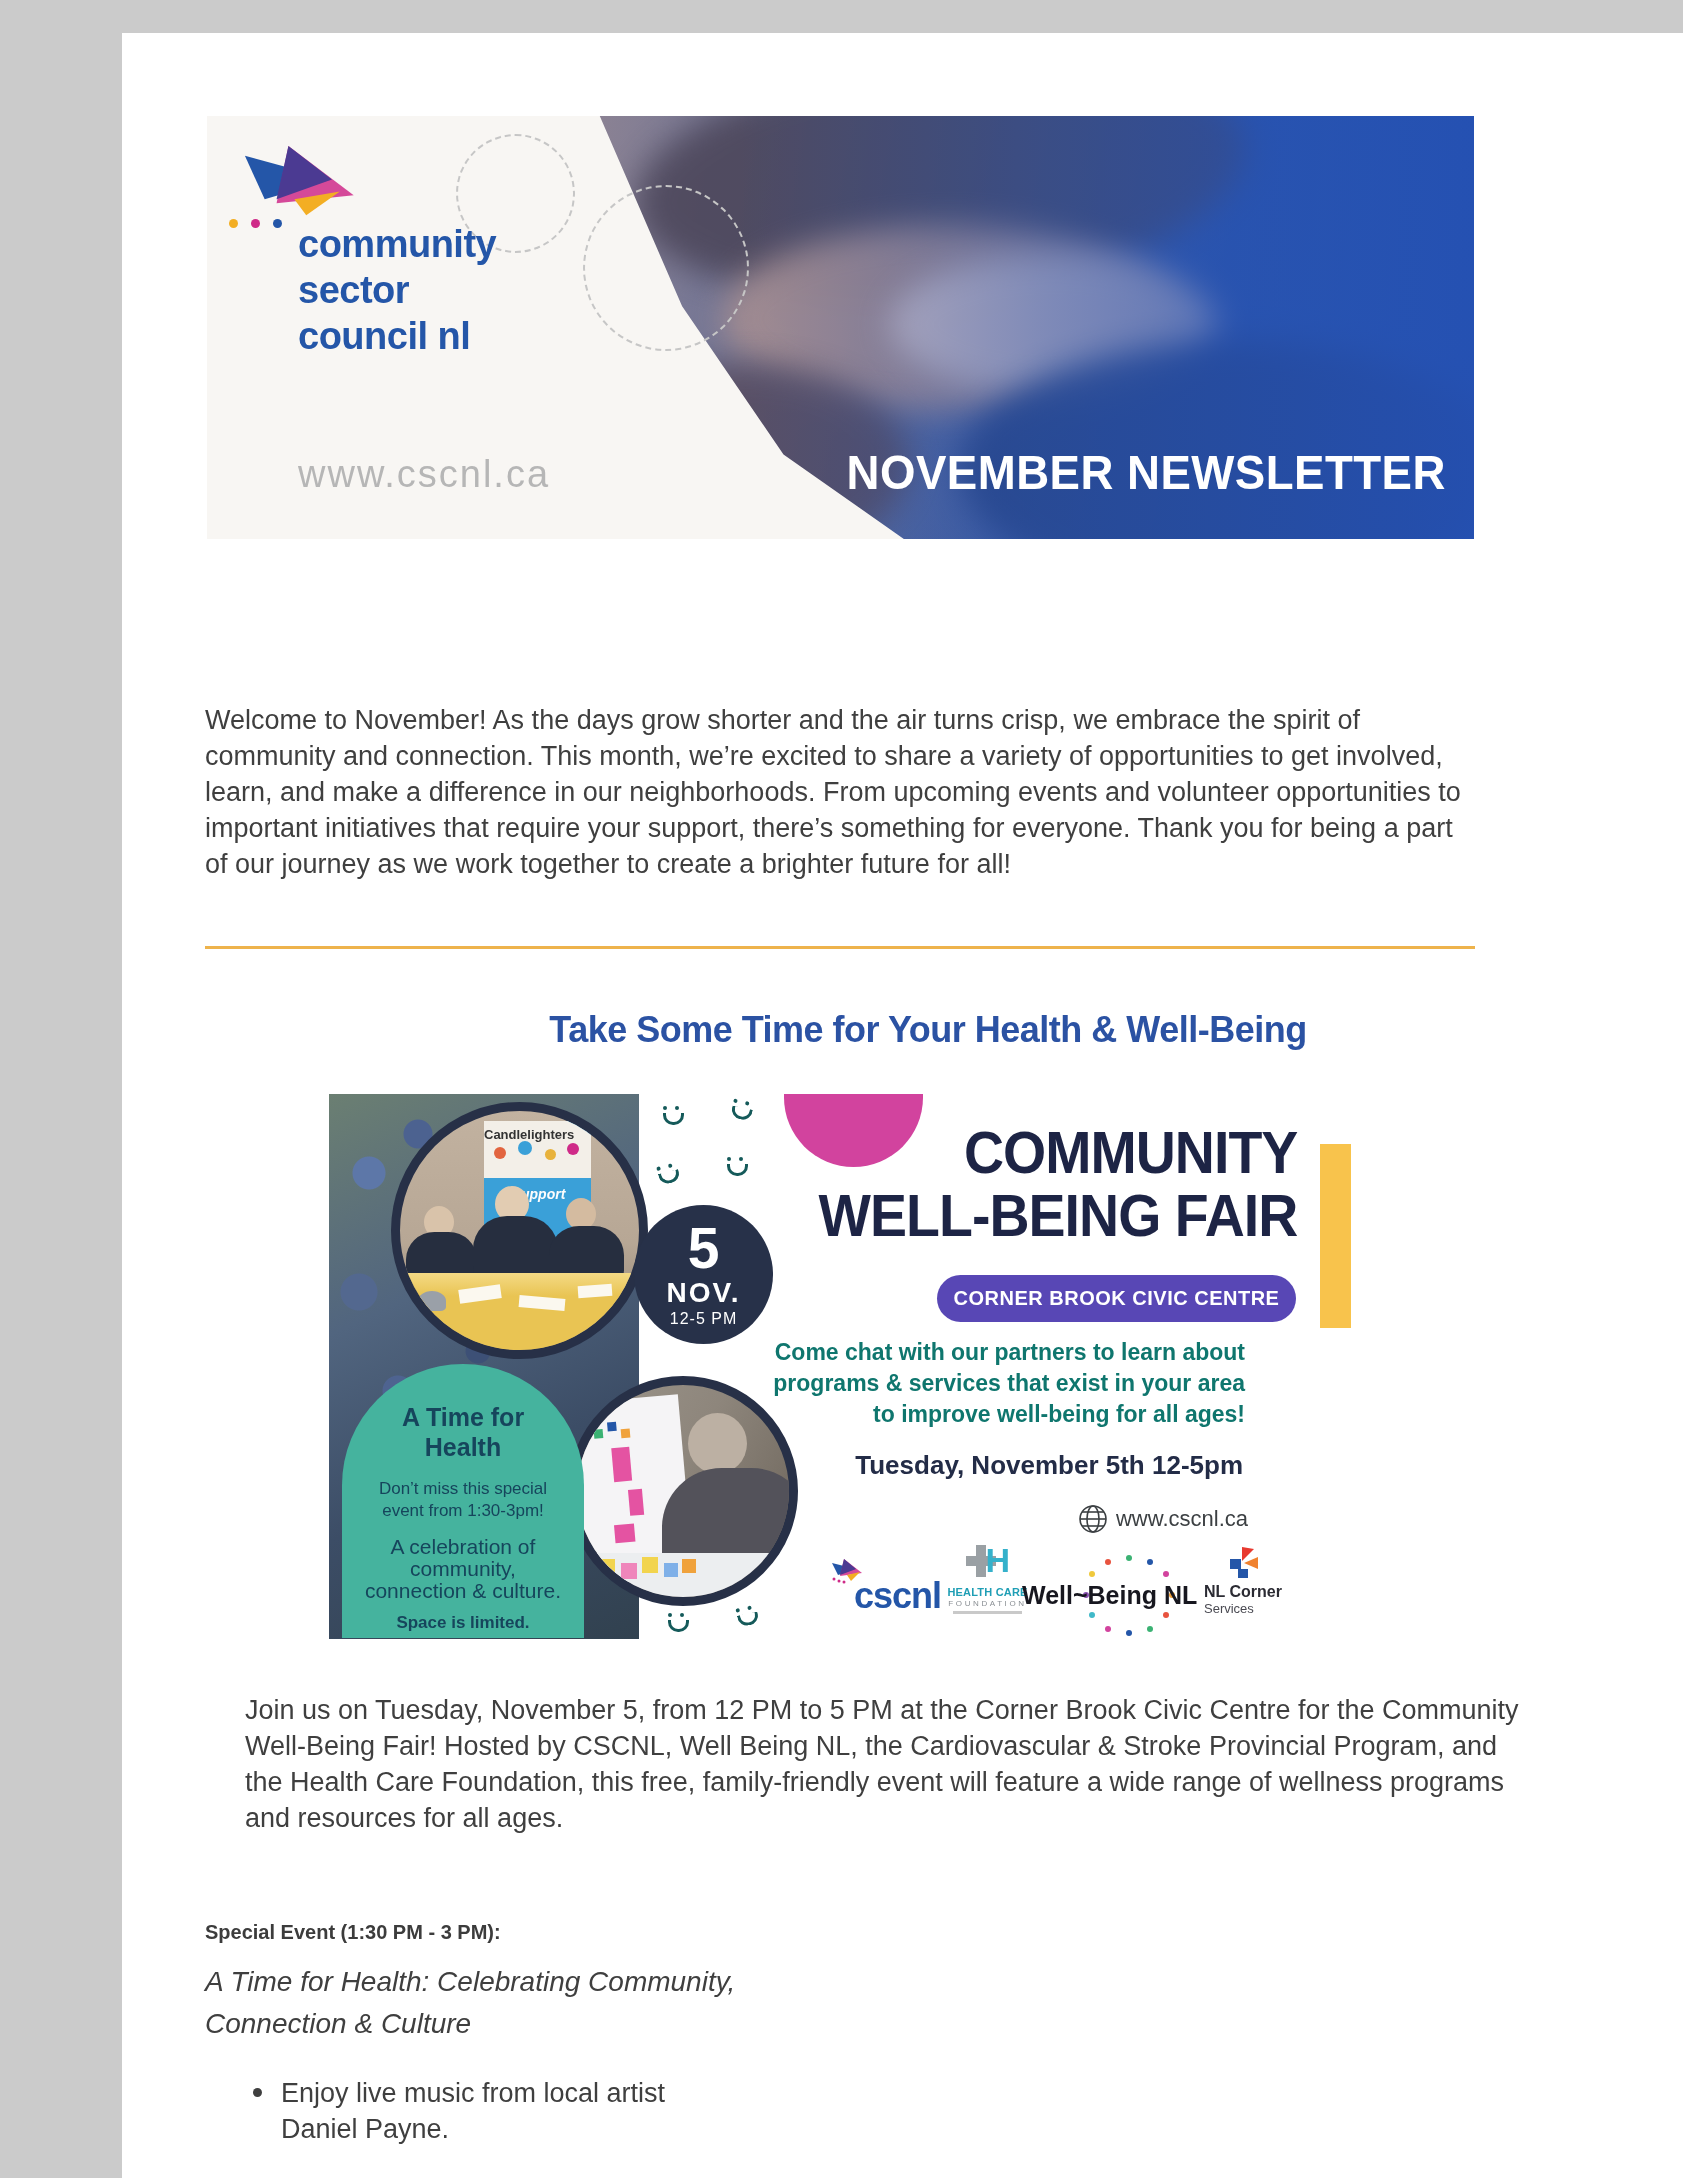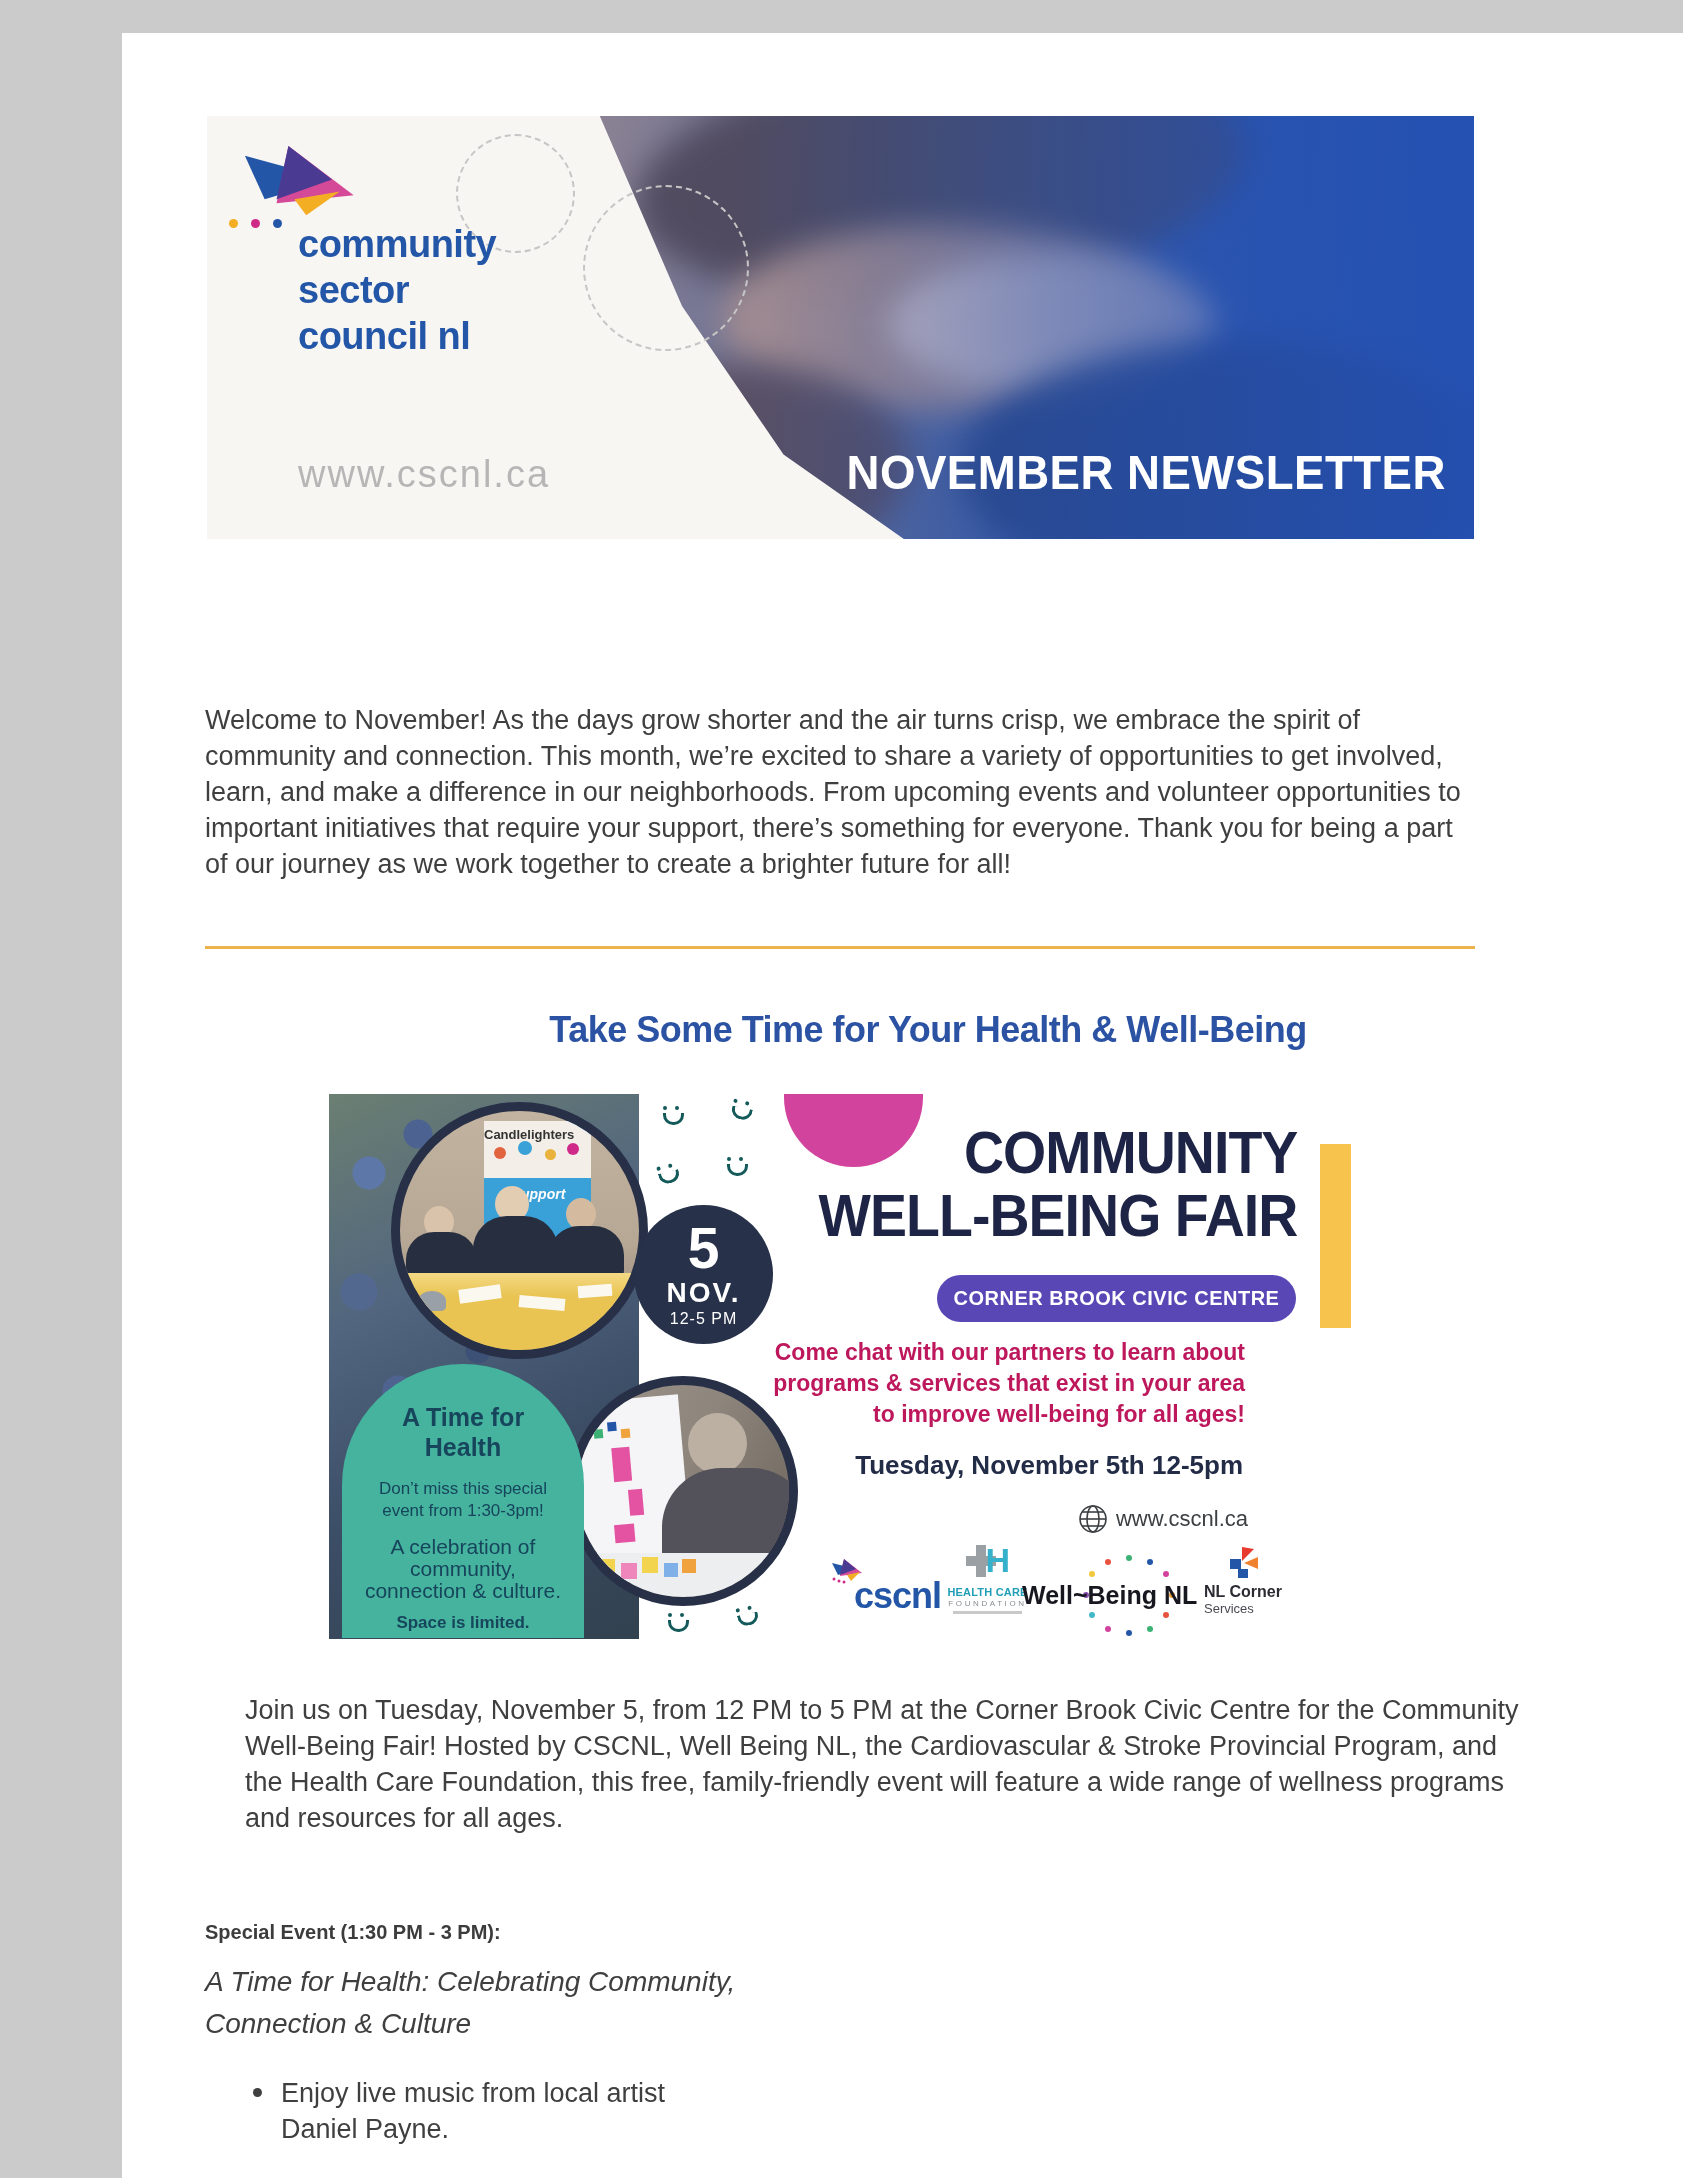--- a/index.html
+++ b/index.html
@@ -89,21 +89,21 @@
   .date-time { font-size:16px; line-height:22px; letter-spacing:1px; }
   .teal-arch { position:absolute; left:13px; top:270px; width:242px; height:274px; background:#45b39e; border-radius:121px 121px 0 0; z-index:4; text-align:center; color:#16455c; padding-top:38px; }
   .ta-title { font-size:25px; font-weight:bold; line-height:30px; width:149px; margin:0 auto; }
   .ta-p1 { font-size:17px; line-height:22px; width:188px; margin:16px auto 8px; }
   .ta-p2 { font-size:21px; line-height:22px; width:208px; margin:14px auto 0; }
   .ta-b { font-size:17px; font-weight:bold; line-height:22px; width:208px; margin:10px auto 0; }
   .pink-semi { position:absolute; left:455px; top:0; width:139px; height:73px; background:#d2439e; border-radius:0 0 71px 71px; }
   .yellow-bar { position:absolute; left:991px; top:50px; width:31px; height:184px; background:#f8c34c; }
   .poster-title { position:absolute; right:55px; top:28px; text-align:right; color:#1d2445; font-size:59px; line-height:63px; font-weight:800; letter-spacing:-1px; transform:scaleX(.94); transform-origin:100% 0; white-space:nowrap; }
   .venue-pill { position:absolute; right:56px; top:181px; width:359px; height:47px; border-radius:24px; background:#5847b5; color:#ffffff; font-size:20px; font-weight:bold; letter-spacing:0.5px; text-align:center; line-height:47px; }
-  .come-chat { position:absolute; right:107px; top:243px; text-align:right; color:#be185d; font-size:23px; font-weight:bold; line-height:31px; white-space:nowrap; }
+  .come-chat { position:absolute; right:107px; top:243px; text-align:right; color:#0f766e; font-size:23px; font-weight:bold; line-height:31px; white-space:nowrap; }
   .p-datetime { position:absolute; right:109px; top:356px; color:#232c47; font-size:26px; font-weight:bold; white-space:nowrap; }
   .p-site { position:absolute; right:104px; top:410px; display:flex; align-items:center; gap:8px; color:#3c4043; font-size:22px; }
   
   .lg-cscnl { position:absolute; left:501px; top:461px; width:109px; height:63px; }
   .lg-cscnl .txt { position:absolute; left:24px; top:20px; color:#2456a8; font-size:36px; font-weight:bold; letter-spacing:-1px; }
   .lg-cscnl svg { position:absolute; left:0; top:0; }
   .lg-hcf { position:absolute; left:616px; top:451px; width:85px; text-align:center; }
   .lg-hcf .icon { position:relative; width:40px; height:38px; margin:0 auto; }
   .lg-hcf .cross-v { position:absolute; left:8px; top:0; width:10px; height:32px; background:#9aa0a4; }
   .lg-hcf .cross-h { position:absolute; left:-2px; top:11px; width:30px; height:10px; background:#9aa0a4; }

